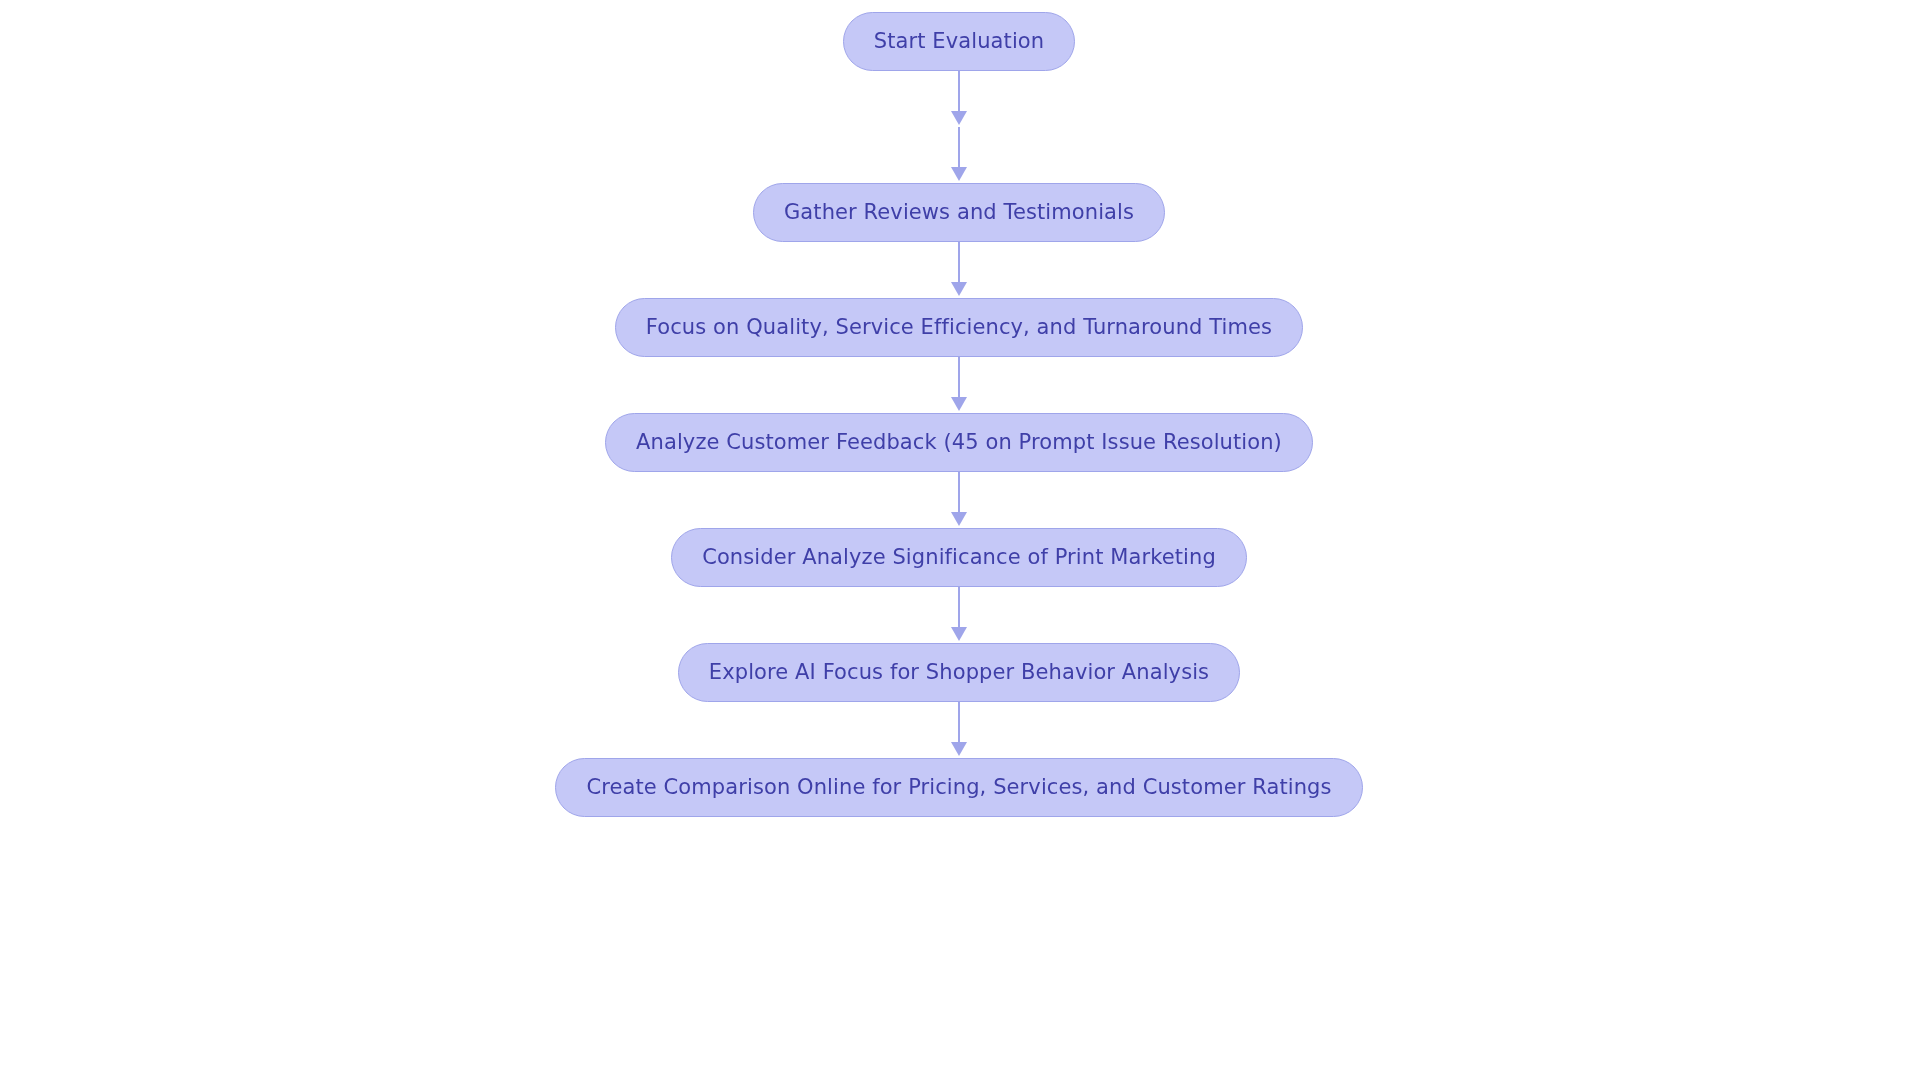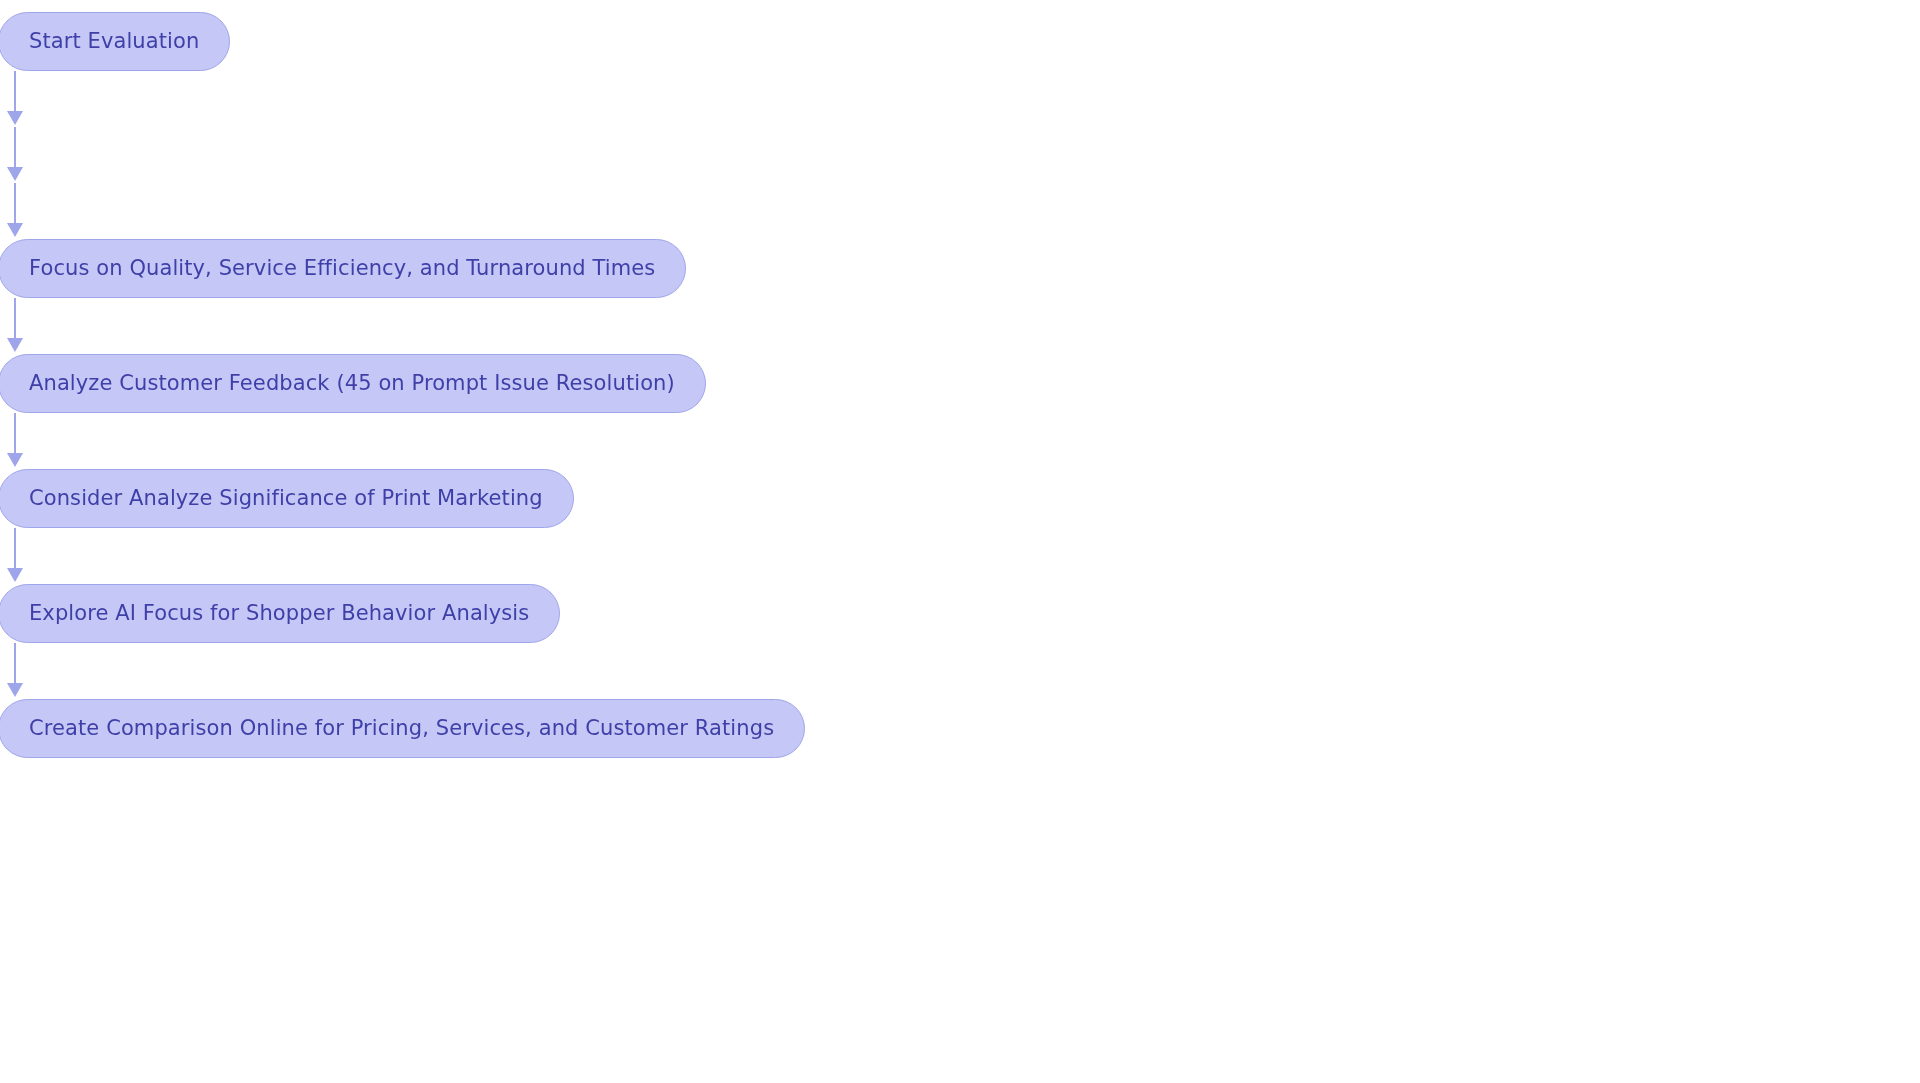--- a/index.html
+++ b/index.html
@@ -23,21 +23,21 @@
   }
 
   .flow-column {
     position: absolute;
     left: 0;
     top: 0;
     width: 1920px;
     
     display: flex;
     flex-direction: column;
-    align-items: flex-start;
+    align-items: center;
     padding-top: 12px;
     box-sizing: border-box;
   }
 
   .node {
     position: relative;
     display: flex;
     align-items: center;
     justify-content: center;
     box-sizing: border-box;
@@ -104,20 +104,23 @@
       <span class="line"></span>
       <span class="head"></span>
     </div>
 
 
     <div class="connector">
       <span class="line"></span>
       <span class="head"></span>
     </div>
 
+    <div class="node">
+      <span class="node-label">Gather Reviews and Testimonials</span>
+    </div>
 
     <div class="connector">
       <span class="line"></span>
       <span class="head"></span>
     </div>
 
     <div class="node">
       <span class="node-label">Focus on Quality, Service Efficiency, and Turnaround Times</span>
     </div>
 

